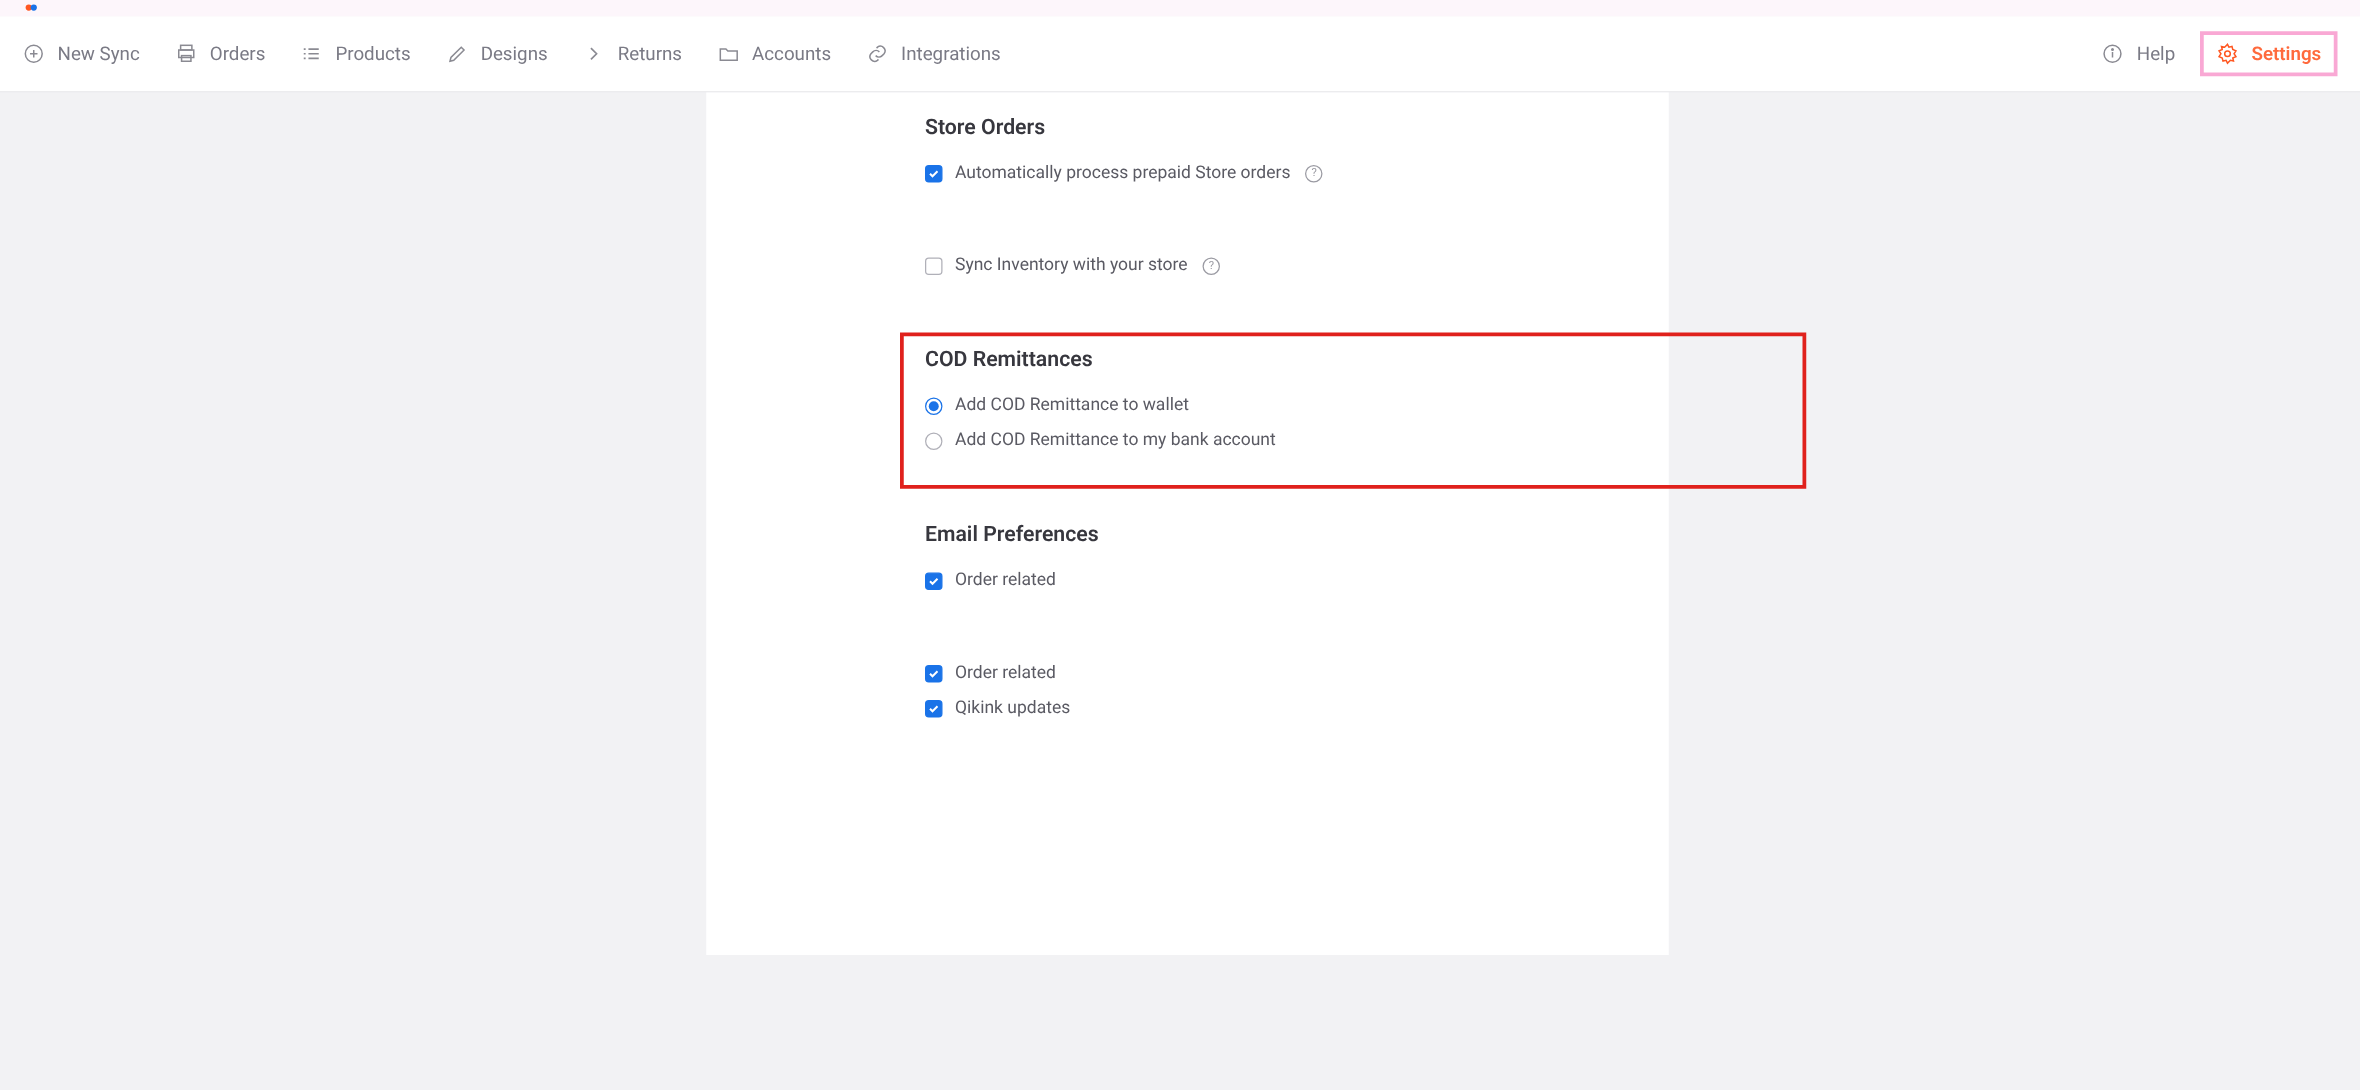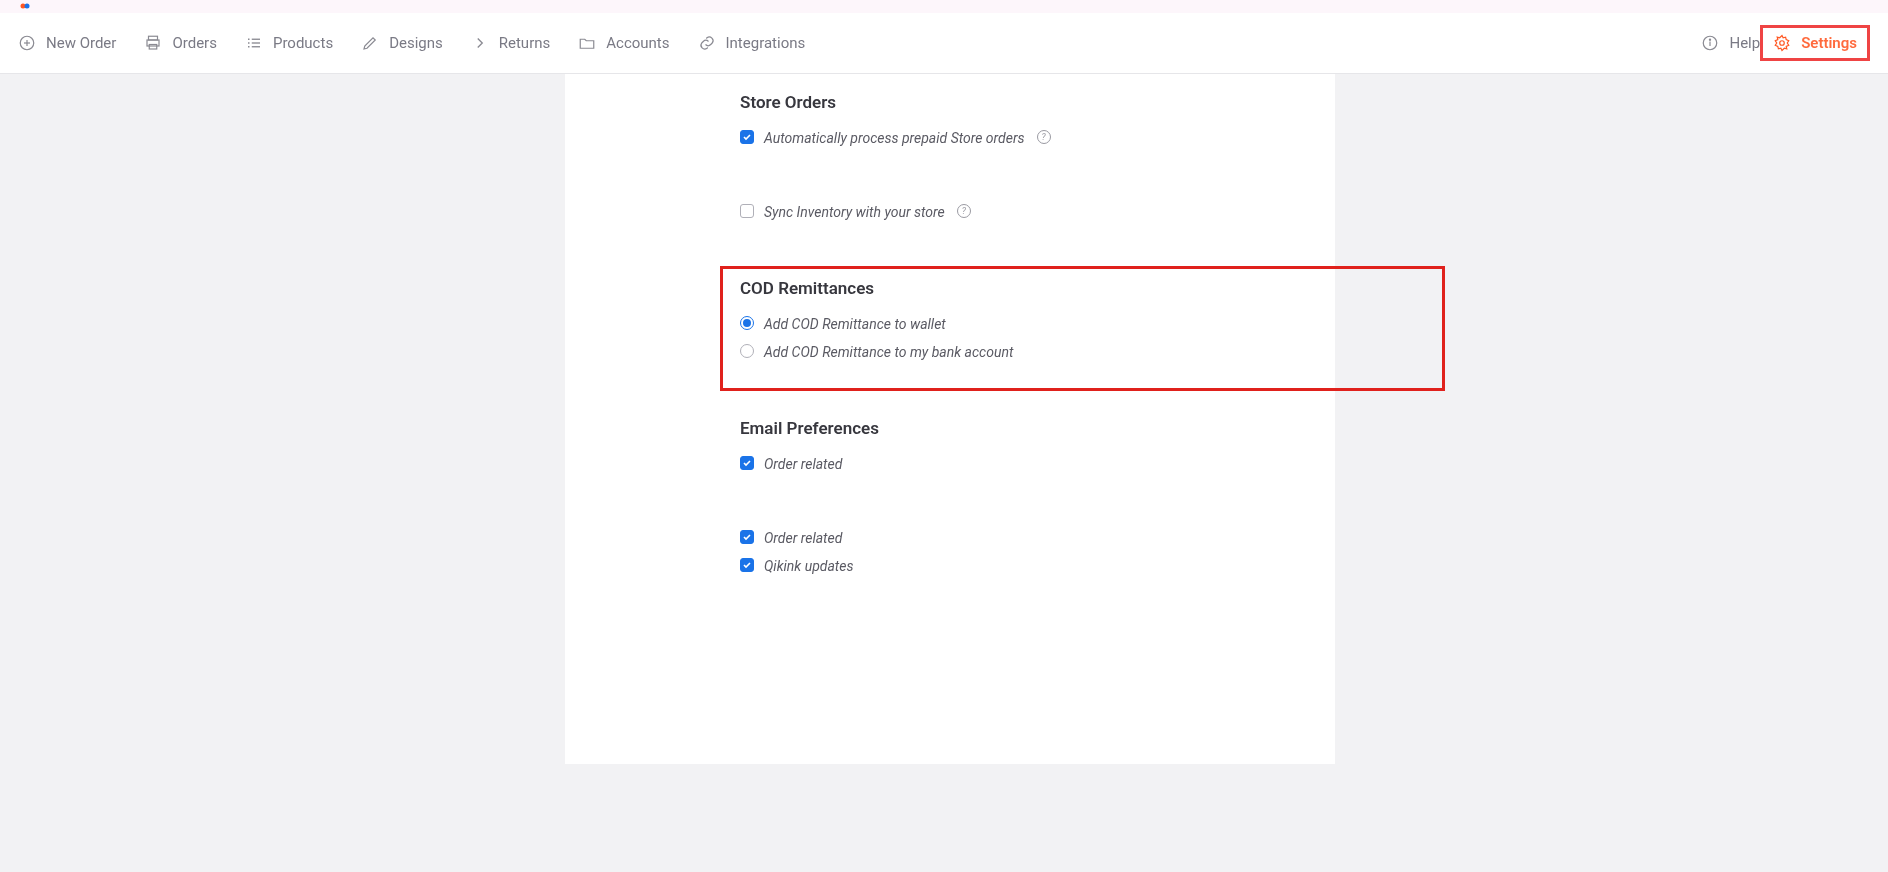--- a/index.html
+++ b/index.html
@@ -36,20 +36,21 @@
       justify-content: space-between;
     }
     .nav-left {
       display: flex;
       align-items: center;
       gap: 28px;
     }
     .nav-right {
       display: flex;
       align-items: center;
+      gap: 20px;
     }
     .nav-item {
       display: flex;
       align-items: center;
       gap: 10px;
       color: #7a7a85;
       font-size: 15px;
       cursor: pointer;
     }
     .nav-item svg {
@@ -57,21 +58,21 @@
       height: 18px;
       flex-shrink: 0;
     }
     .nav-item.active {
       color: #ff5722;
     }
     .nav-item.active svg {
       stroke: #ff5722;
     }
     .settings-highlight {
-      border: 3px solid #ef4444;
+      border: 3px solid #f9a8d4;
       padding: 6px 10px;
       display: flex;
       gap: 10px;
     }
     .settings-highlight .nav-item {
       color: #ff6a3d;
       font-weight: 600;
     }
     .content-area {
       display: flex;
@@ -102,26 +103,25 @@
       box-sizing: border-box;
     }
     .section-title {
       font-size: 17px;
       font-weight: 600;
       color: #37373e;
       margin-bottom: 18px;
     }
     .option-row {
       display: flex;
-      align-items: flex-start;
+      align-items: flex-end;
       gap: 10px;
       margin-bottom: 12px;
       font-size: 14px;
       color: #5a5a63;
-      font-style: italic;
     }
     .checkbox {
       width: 14px;
       height: 14px;
       border: 1px solid #b0b0b8;
       border-radius: 3px;
       display: inline-flex;
       align-items: center;
       justify-content: center;
       cursor: pointer;
@@ -185,21 +185,21 @@
 
 <div class="navbar">
   <div class="nav-left">
 
     <div class="nav-item">
       <svg viewBox="0 0 24 24" fill="none" stroke="#8a8a92" stroke-width="1.6">
           <circle cx="12" cy="12" r="9"></circle>
           <line x1="12" y1="8" x2="12" y2="16"></line>
           <line x1="8" y1="12" x2="16" y2="12"></line>
         </svg>
-      <span>New Order</span>
+      <span>New Sync</span>
     </div>
 
     <div class="nav-item">
       <svg viewBox="0 0 24 24" fill="none" stroke="#8a8a92" stroke-width="1.6">
           <rect x="6" y="3" width="12" height="5"></rect>
           <rect x="4" y="8" width="16" height="8"></rect>
           <rect x="7" y="14" width="10" height="6"></rect>
         </svg>
       <span>Orders</span>
     </div>

